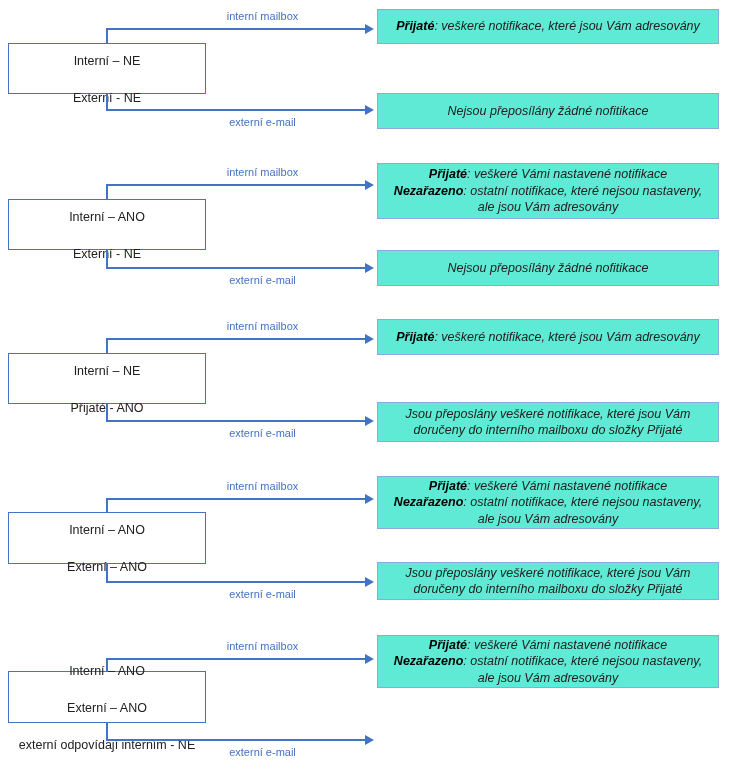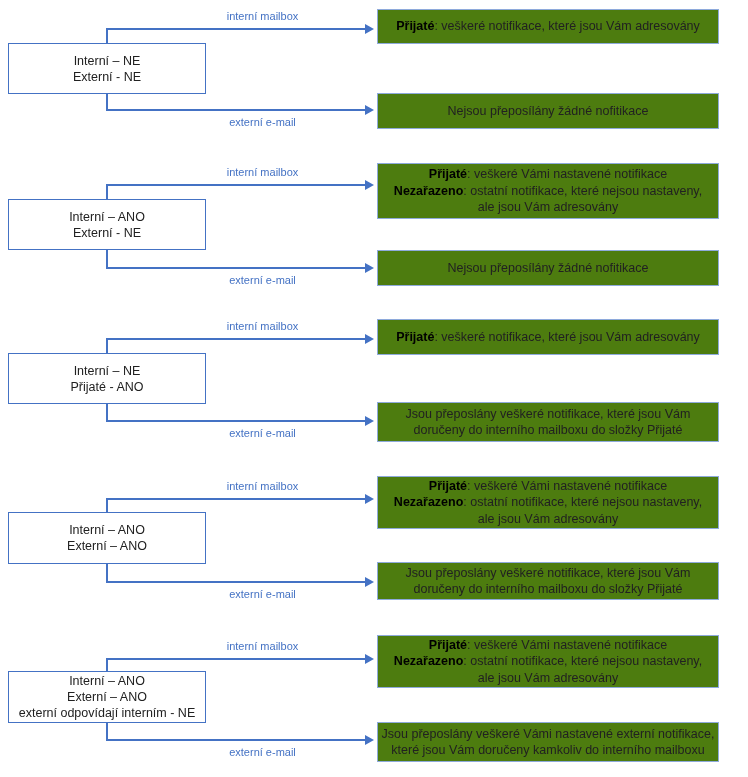--- a/index.html
+++ b/index.html
@@ -12,28 +12,29 @@
   }
   .canvas *{box-sizing:border-box;}
   .cond-box{
     position:absolute;
     border:1.6px solid var(--accent,#4472C4);
     background:#fff;
     display:flex;flex-direction:column;align-items:center;justify-content:center;
     font-size:12.5px;line-height:16px;color:var(--text,#212121);
     text-align:center;
   }
-  .cond-line{white-space:nowrap;}
+  .cond-line{white-space:nowrap;margin-top:21px;}
   .result-box{
     position:absolute;
     border:1.3px solid var(--lightborder,#8EAADB);
-    background:#4d7c0f;
+    background:#5eead4;
     display:flex;flex-direction:column;align-items:center;justify-content:center;
     font-size:12.5px;line-height:16.5px;color:var(--text,#212121);
     text-align:center;
+    font-style:italic;
   }
   .r-line{white-space:nowrap;}
   .seg-bold{font-weight:bold;color:#000;}
   .vline{position:absolute;width:2px;background:var(--accent,#4472C4);}
   .hline{position:absolute;height:2px;background:var(--accent,#4472C4);}
   .arrowhead{
     position:absolute;width:0;height:0;
     border-left:9px solid var(--accent,#4472C4);
     border-top:5px solid transparent;
     border-bottom:5px solid transparent;
@@ -138,17 +139,13 @@
     <div class="arrow-label" style="left: 160px; top: 638px; width: 205px;">interní mailbox</div>
     <div class="vline" style="left: 106px; top: 723px; height: 18px;"></div>
     <div class="hline" style="left: 106px; top: 739px; width: 260px;"></div>
     <div class="arrowhead" style="left: 365px; top: 735px;"></div>
     <div class="arrow-label" style="left: 160px; top: 744px; width: 205px;">externí e-mail</div>
     <div class="result-box" style="left: 377px; top: 635px; width: 342px; height: 53px;">
       <div class="r-line"><span class="seg-bold">Přijaté</span><span class="seg">: veškeré Vámi nastavené notifikace</span></div>
       <div class="r-line"><span class="seg-bold">Nezařazeno</span><span class="seg">: ostatní notifikace, které nejsou nastaveny,</span></div>
       <div class="r-line"><span class="seg">ale jsou Vám adresovány</span></div>
     </div>
-    <div class="result-box" style="left: 377px; top: 722px; width: 342px; height: 40px;">
-      <div class="r-line"><span class="seg">Jsou přeposlány veškeré Vámi nastavené externí notifikace,</span></div>
-      <div class="r-line"><span class="seg">které jsou Vám doručeny kamkoliv do interního mailboxu</span></div>
-    </div>
   </div>
 
 </body></html>

